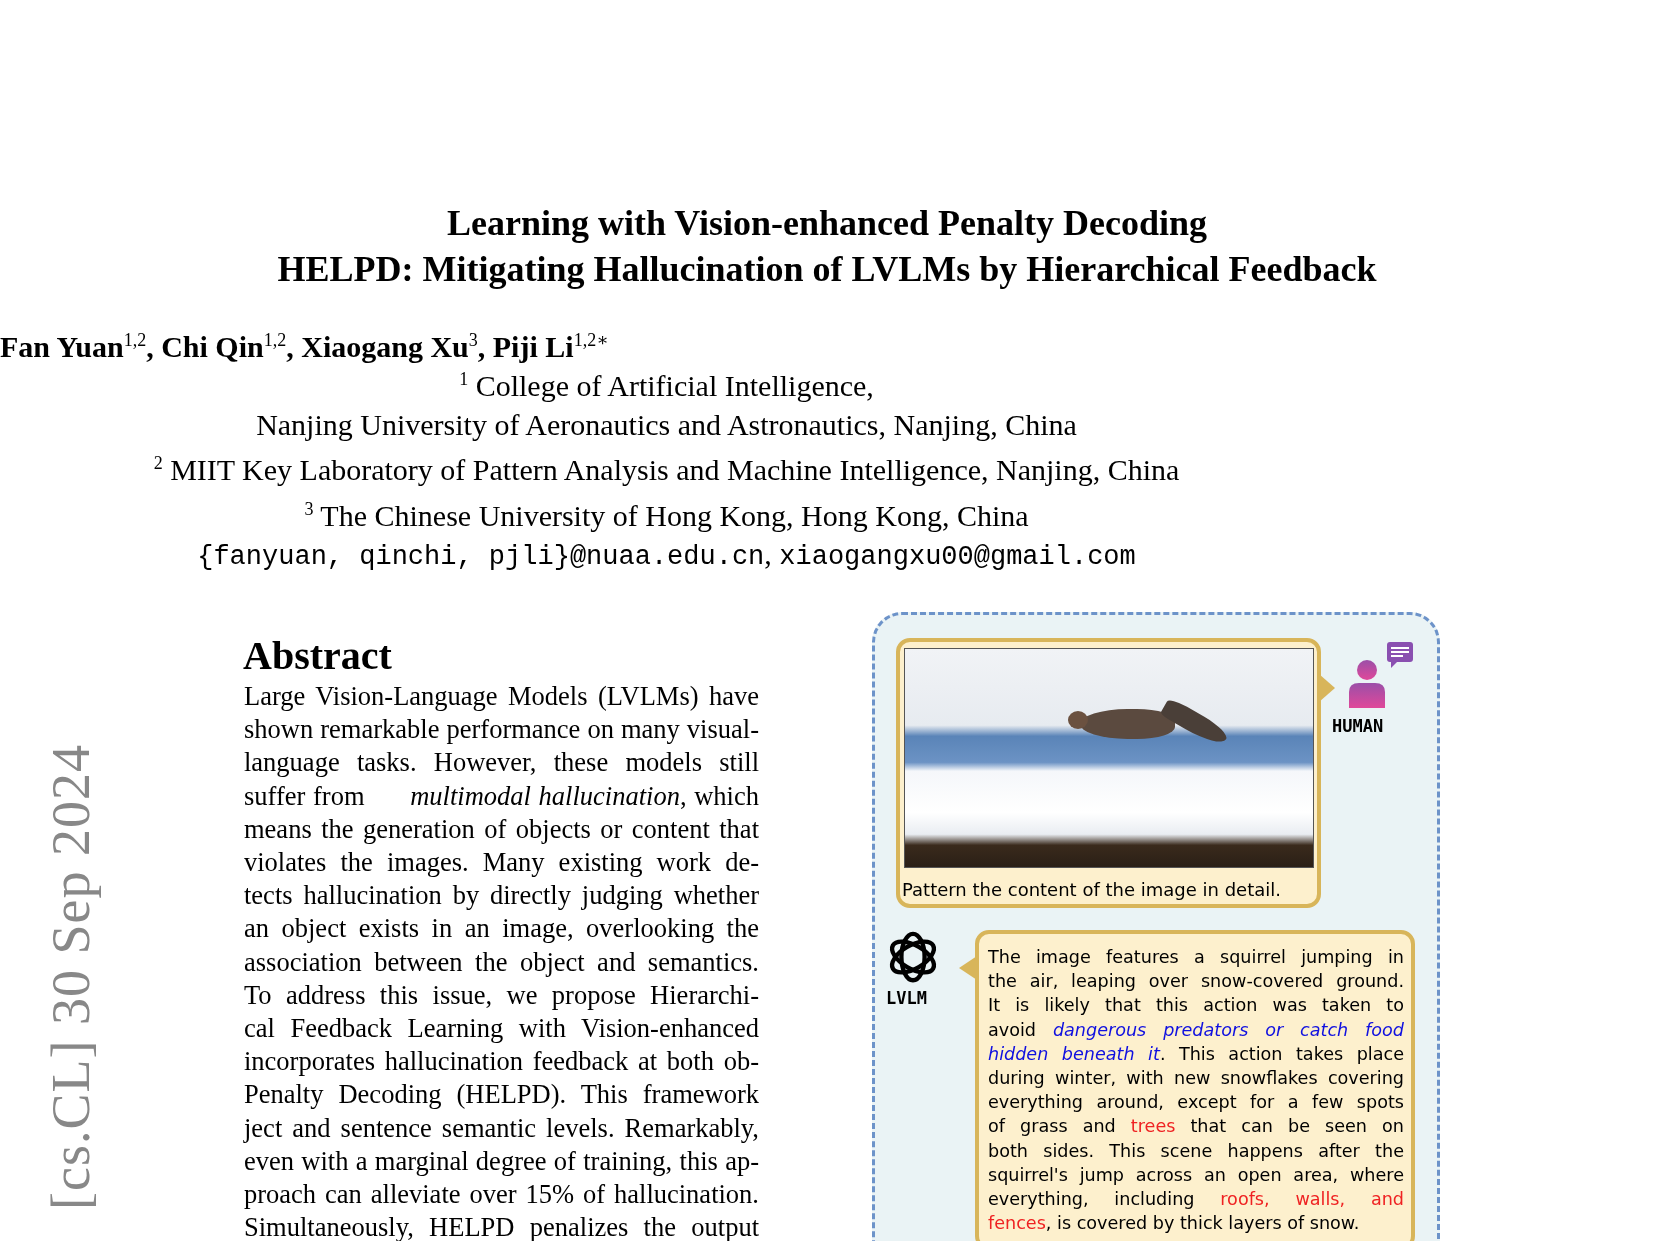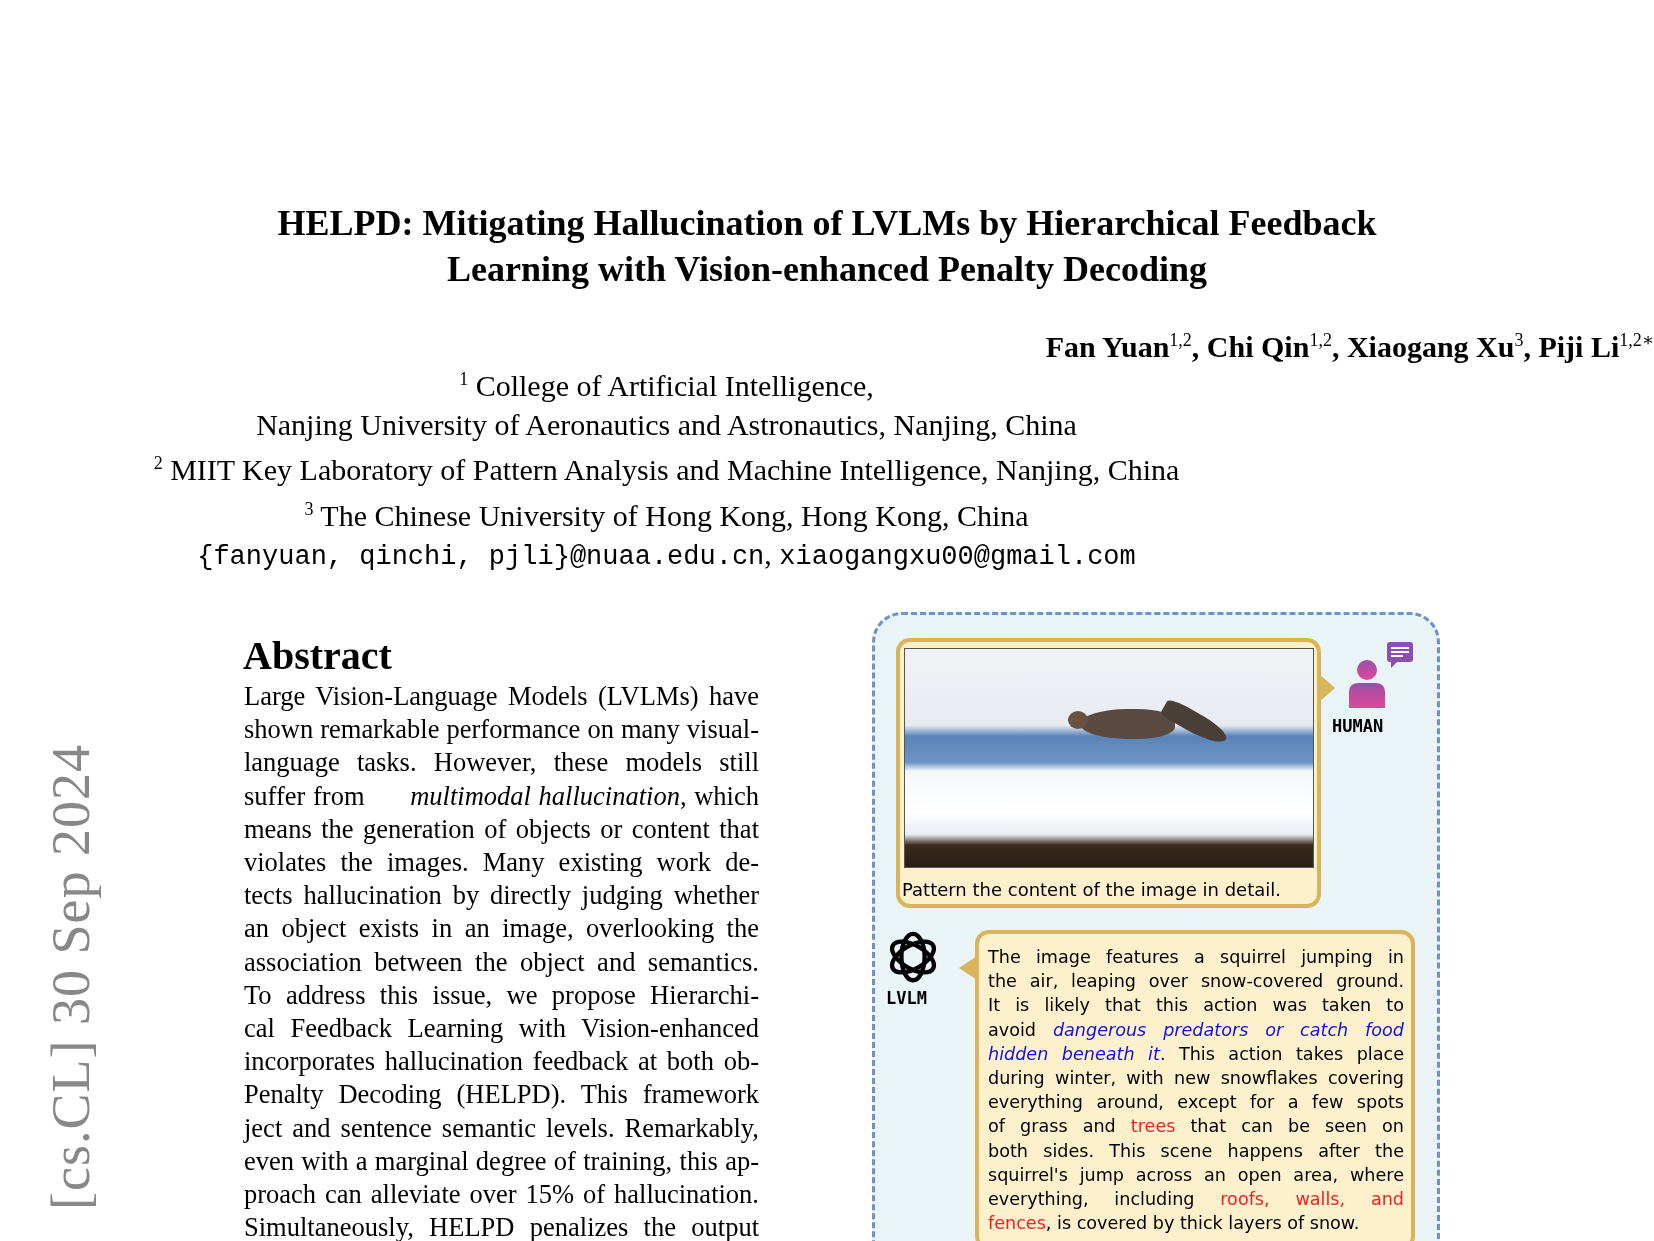--- a/index.html
+++ b/index.html
@@ -1,18 +1,18 @@
 <!DOCTYPE html>
 <html><head>
 <meta charset="utf-8">
 <style>
   html,body{margin:0;padding:0;background:#fff;}
   body{width:1654px;height:1241px;position:relative;overflow:hidden;font-family:"Liberation Serif","DejaVu Serif",serif;color:#000;}
   .title{position:absolute;left:0;width:1654px;top:200px;text-align:center;font-weight:bold;font-size:36px;line-height:46px;}
-  .authors{position:absolute;left:0;width:1654px;top:322px;text-align:right;font-weight:bold;font-size:30px;line-height:36px;}
+  .authors{position:absolute;left:0;width:1654px;top:322px;text-align:left;font-weight:bold;font-size:30px;line-height:36px;}
   .authors sup{font-weight:normal;font-size:18px;}
   .affils{position:absolute;left:0;width:1333px;top:360px;text-align:center;font-size:30px;line-height:38.5px;}
   .affils sup{font-size:18px;}
   .email{font-family:"Liberation Mono","DejaVu Sans Mono",monospace;font-size:27px;}
   .arxiv{position:absolute;left:40px;top:1210px;transform-origin:0 0;transform:rotate(-90deg);font-size:54px;color:#888;white-space:nowrap;letter-spacing:1px;}
   .abs-head{position:absolute;left:243px;width:520px;top:632px;font-weight:bold;font-size:40px;}
   .abs-body{position:absolute;left:244px;width:515px;top:680px;font-size:26.5px;line-height:33.2px;text-align:justify;}
   .abs-body .ln{display:block;white-space:nowrap;text-align-last:justify;}
   .abs-body i{font-style:italic;margin-left:38px;}
   
@@ -34,22 +34,22 @@
   .atext{position:absolute;left:988px;top:945px;width:416px;font-family:"DejaVu Sans",sans-serif;font-size:17.6px;line-height:24.2px;}
   .atext .ln{display:block;white-space:nowrap;text-align:justify;text-align-last:justify;}
   .atext .ln.last{text-align-last:left;}
   .blue{color:#1010e0;font-style:italic;}
   .red{color:#ef2222;}
 </style>
 </head>
 <body>
 
 <div class="title">
+  <div>Learning with Vision-enhanced Penalty Decoding</div>
   <div>HELPD: Mitigating Hallucination of LVLMs by Hierarchical Feedback</div>
-  <div>Learning with Vision-enhanced Penalty Decoding</div>
 </div>
 
 <div class="authors">
   <span>Fan Yuan</span><sup>1,2</sup>,
   <span>Chi Qin</span><sup>1,2</sup>,
   <span>Xiaogang Xu</span><sup>3</sup>,
   <span>Piji Li</span><sup>1,2∗</sup>
 </div>
 
 <div class="affils">

